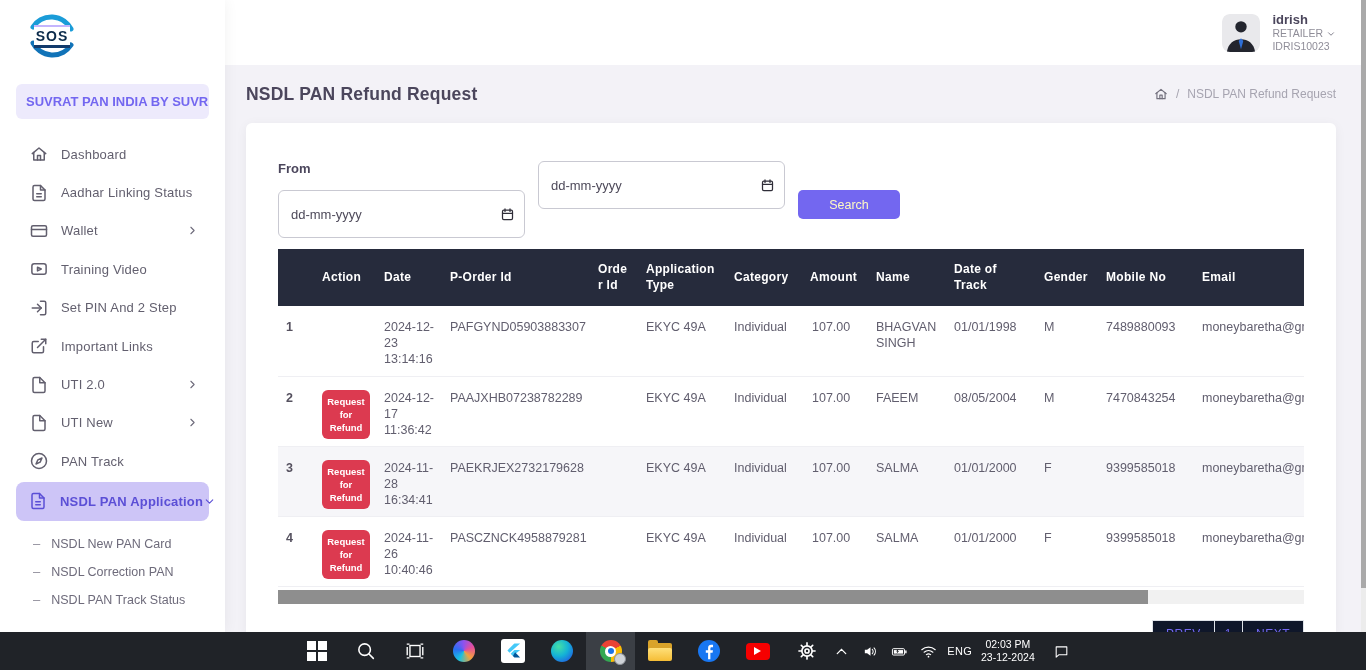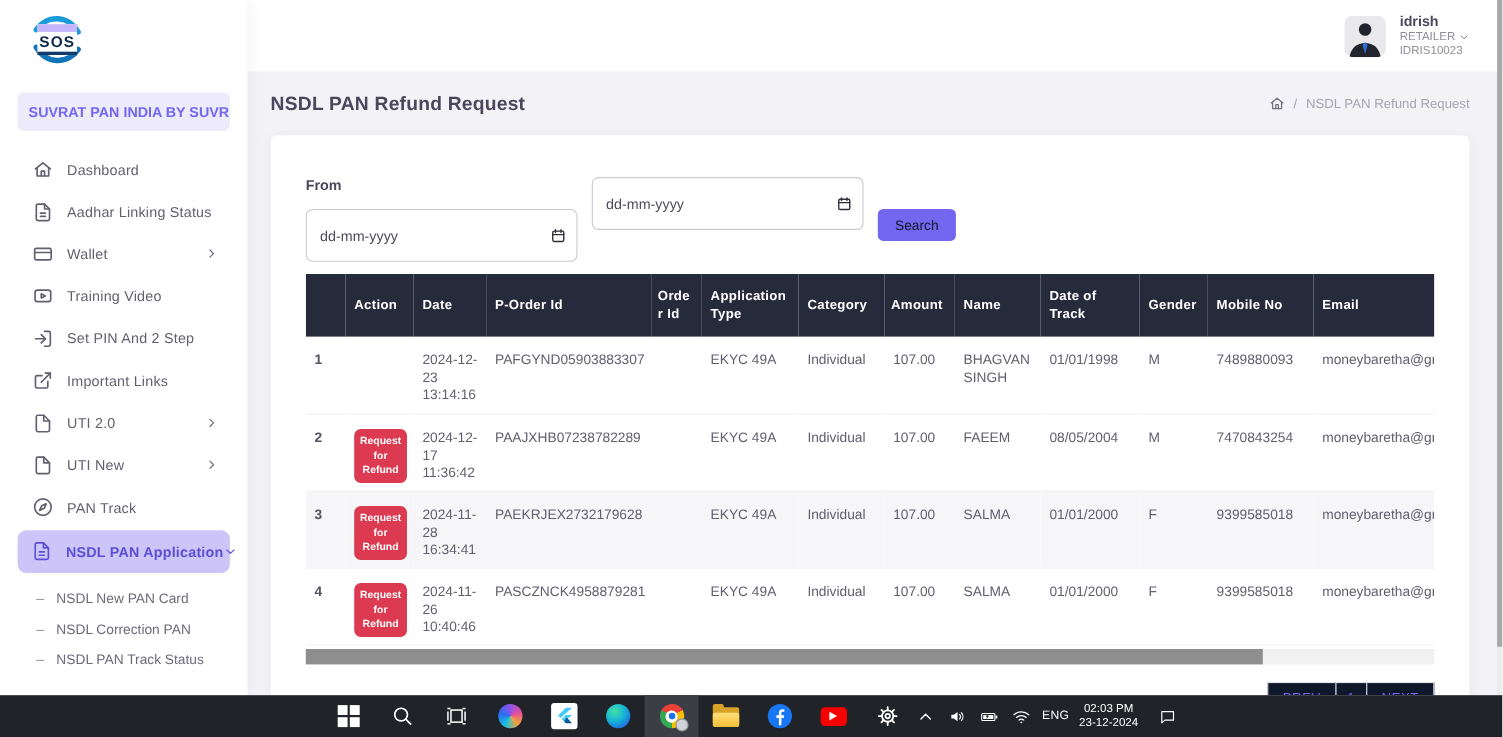--- a/index.html
+++ b/index.html
@@ -8,21 +8,21 @@
           font-family:"Liberation Sans",sans-serif;background:#f3f2f7;}
   .app{display:flex;height:632px;overflow:hidden;}
 
   
   .sidebar{width:225px;flex:none;background:#fff;position:relative;z-index:3;
            box-shadow:0 0 14px rgba(0,0,0,.06);overflow:hidden;}
   .logo-wrap{height:72px;display:flex;align-items:center;padding-left:26px;}
   .logo-badge{width:52px;height:52px;position:relative;display:flex;align-items:center;justify-content:center;}
   .logo-badge svg{position:absolute;inset:0;}
   .logo-text{position:relative;font-weight:800;font-size:14px;letter-spacing:1px;color:#0b2a4a;
-             border-top:7px solid #c4b5fd;border-bottom:3px solid #123a6b;padding:1px 2px;background:#fff;}
+             border-top:2px solid #c4b5fd;border-bottom:3px solid #123a6b;padding:1px 2px;background:#fff;}
   .org-pill{margin:12px 16px 16px;background:var(--c-soft,#edeafc);color:var(--c-accent,#7367f0);
             font-weight:700;font-size:13px;padding:10px 10px;border-radius:6px;
             white-space:nowrap;overflow:hidden;}
   .nav{display:block;}
   .nav-item{height:38.4px;display:flex;align-items:center;padding:0 26px 0 30px;cursor:pointer;
             color:#625f6e;font-size:13px;}
   .nav-ico{width:18px;height:18px;flex:none;display:flex;}
   .nav-ico svg{width:18px;height:18px;}
   .nav-label{margin-left:13px;white-space:nowrap;letter-spacing:.2px;}
   .nav-chev{margin-left:auto;width:13px;height:13px;display:flex;color:#6e6b7b;}
@@ -60,21 +60,21 @@
   .filters{display:flex;align-items:flex-start;}
   .f-group{width:247px;margin-right:13px;}
   .f-label{font-size:13px;font-weight:700;color:#4b465c;height:16px;line-height:16px;margin-bottom:13px;}
   .date-input{height:48px;border:1px solid #c9c9d2;border-radius:6px;display:flex;align-items:center;
               padding:0 9px 0 10px;background:#fff;gap:32px;}
   .date-input input{border:none;outline:none;flex:1;font-size:13px;color:#3f3b4c;min-width:0;
                     font-family:"Liberation Sans",sans-serif;background:transparent;}
   .date-input input::placeholder{color:#4e4a5a;opacity:1;}
   .cal{width:15px;height:15px;display:flex;color:#2f2d38;cursor:pointer;}
   .cal svg{width:15px;height:15px;}
-  .search-btn{margin-top:29px;width:71px;height:29px;background:var(--c-accent,#7367f0);color:#0f172a;
+  .search-btn{margin-top:29px;width:102px;height:29px;background:var(--c-accent,#7367f0);color:#fef9c3;
               border:none;border-radius:5px;font-size:12.5px;font-weight:500;cursor:pointer;
               font-family:"Liberation Sans",sans-serif;}
 
   .table-wrap{margin-top:11px;overflow:hidden;}
   table{width:100%;border-collapse:collapse;table-layout:fixed;}
   thead th{background:var(--c-thead,#262b3c);color:#fff;font-size:12px;font-weight:700;
            text-align:left;vertical-align:middle;height:57px;padding:6px 8px;line-height:1.3;
            letter-spacing:.3px;}
   th.th-order_id{padding:6px;word-break:break-all;}
   th.th-amount{padding:6px;}

